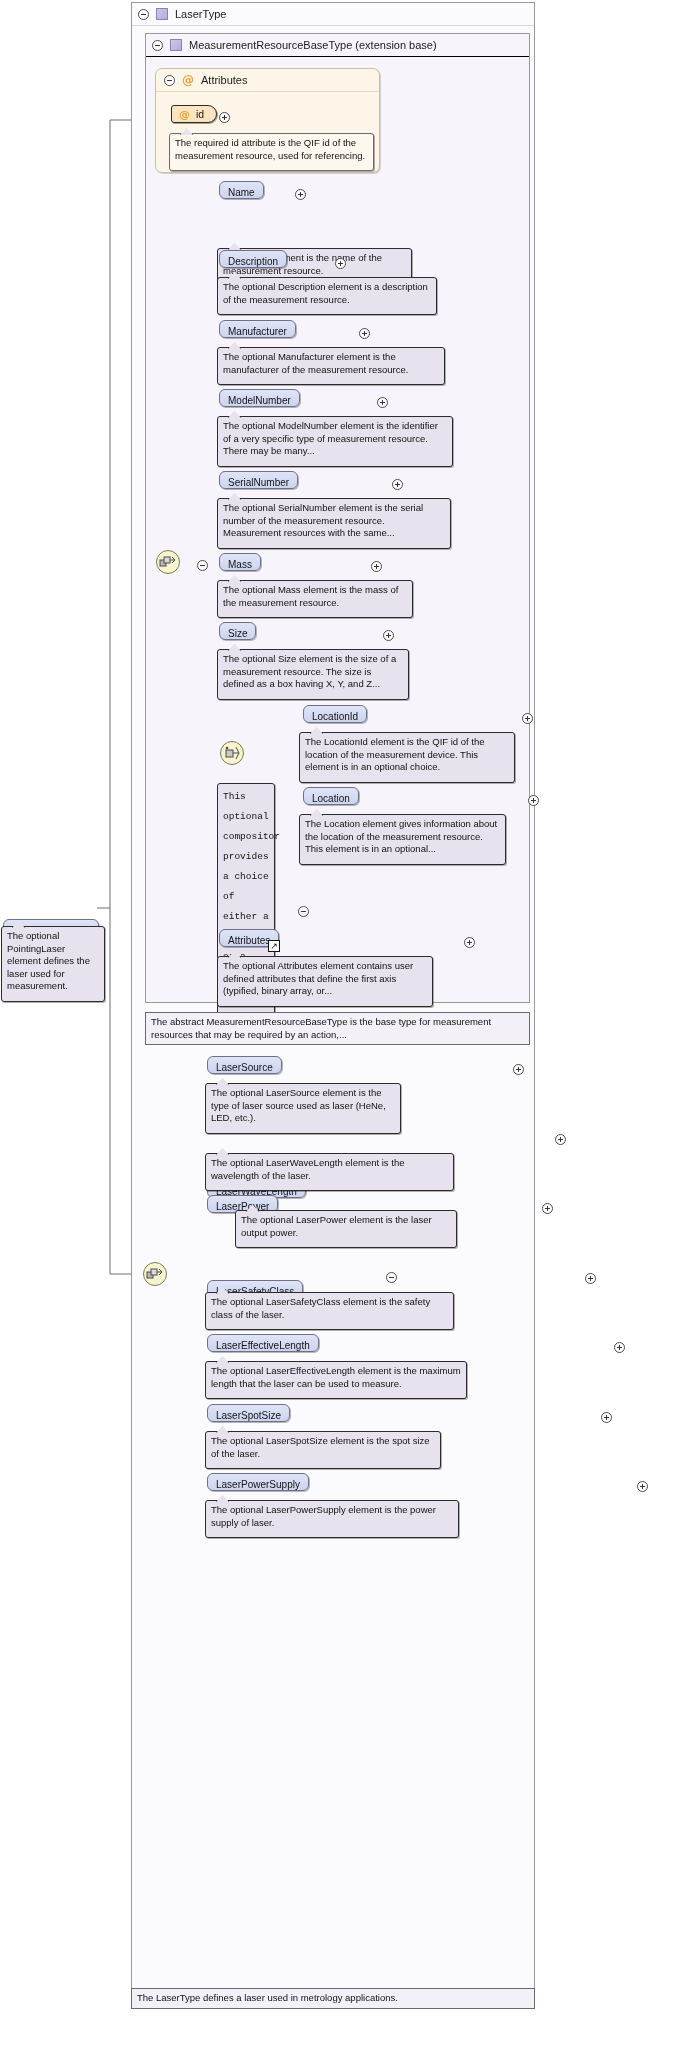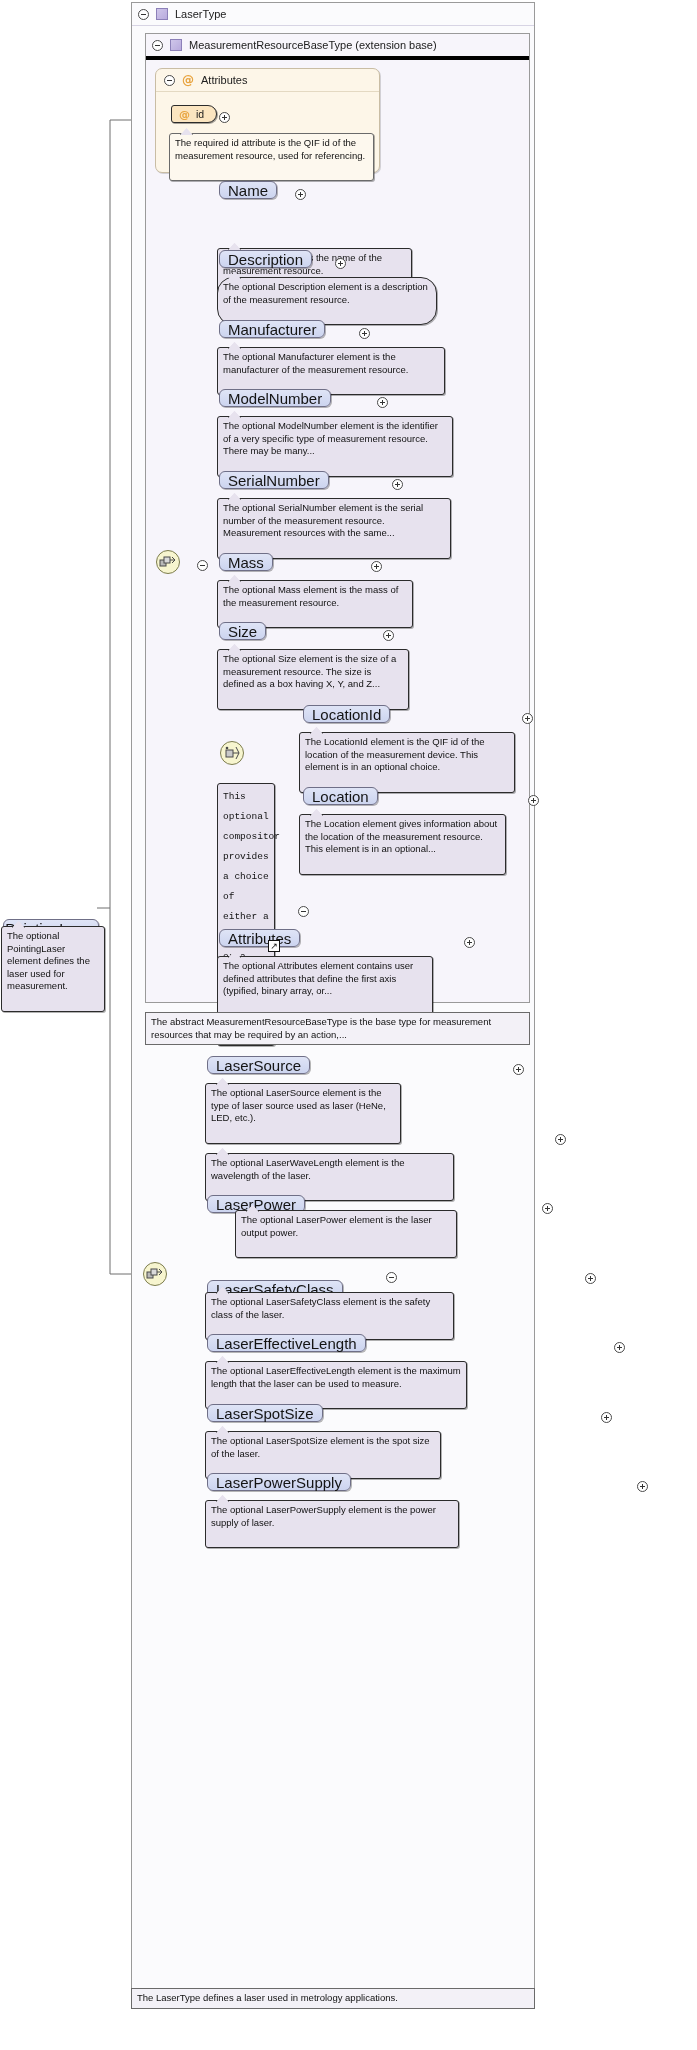--- a/index.html
+++ b/index.html
@@ -29,21 +29,21 @@
   .typebox-header {
     display: flex;
     align-items: center;
     gap: 7px;
     padding: 5px 8px 5px 6px;
     font-size: 11px;
     color: #202020;
     border-bottom: 1px solid #d7d4e4;
     background: transparent;
   }
-  .typebox.inner > .typebox-header { border-bottom: 4px solid #000000; }
+  .typebox.inner > .typebox-header { border-bottom: 1px solid #000000; }
 
   
   .circ {
     width: 11px; height: 11px;
     border: 1px solid #4a4a4a;
     border-radius: 50%;
     display: inline-block;
     position: relative;
     background: #ffffff;
     flex: 0 0 auto;
@@ -102,42 +102,42 @@
     border: 1px solid #2b2b2b;
     border-radius: 3px 9px 9px 3px;
     font-size: 10.5px;
     color: #1a1a1a;
     box-shadow: 1px 1px 0 rgba(0,0,0,0.35);
   }
 
   
   .elem {
     position: absolute;
-    display: flex; align-items: flex-start; justify-content: center;
+    display: flex; align-items: flex-end; justify-content: center;
     height: 18px;
     padding: 0 8px;
     background: linear-gradient(180deg,#dfe4f6 0%,#ccd4ef 100%);
     border: 1px solid #6f6f87;
     border-radius: 6px;
-    font-size: 15px;
+    font-size: 10px;
     color: #141414;
     white-space: nowrap;
     box-shadow: 1px 1px 0 rgba(0,0,0,0.28);
   }
 
   
   .anno {
     position: absolute;
     background: #e7e2ee;
     border: 1px solid #2b2b2b;
     border-radius: 3px;
     font-size: 9.5px;
     line-height: 12.5px;
     color: #111;
-    padding: 3px 5px 18px 5px;
+    padding: 3px 5px 8px 5px;
     box-shadow: 1px 1px 0 rgba(0,0,0,0.3);
   }
   .anno .tip {
     position: absolute;
     top: -6px; left: 10px;
     width: 13px; height: 7px;
     background: #e7e2ee;
     border-left: 1px solid #2b2b2b;
     border-right: 1px solid #2b2b2b;
     clip-path: polygon(0% 100%, 50% 0%, 100% 100%);
@@ -297,21 +297,21 @@
   <div class="anno" style="left:217px; top:208px; width:195px;margin-top:40px;">
     <span class="tip"></span>
     <span>The Name element is the name of the measurement resource.</span>
   </div>
 
   
   <div class="elem" style="left:219px; top:250px;">
     <span>Description</span>
   </div>
   <span class="circ plus abs" style="left:289px; top:255px;"></span>
-  <div class="anno" style="left:217px; top:277px; width:220px;border-radius:16px;">
+  <div class="anno" style="left:217px; top:277px; width:220px;">
     <span class="tip"></span>
     <span>The optional Description element is a description of the measurement resource.</span>
   </div>
 
   
   <div class="elem" style="left:219px; top:320px;">
     <span>Manufacturer</span>
   </div>
   <span class="circ plus abs" style="left:297px; top:325px;"></span>
   <div class="anno" style="left:217px; top:347px; width:228px;">

